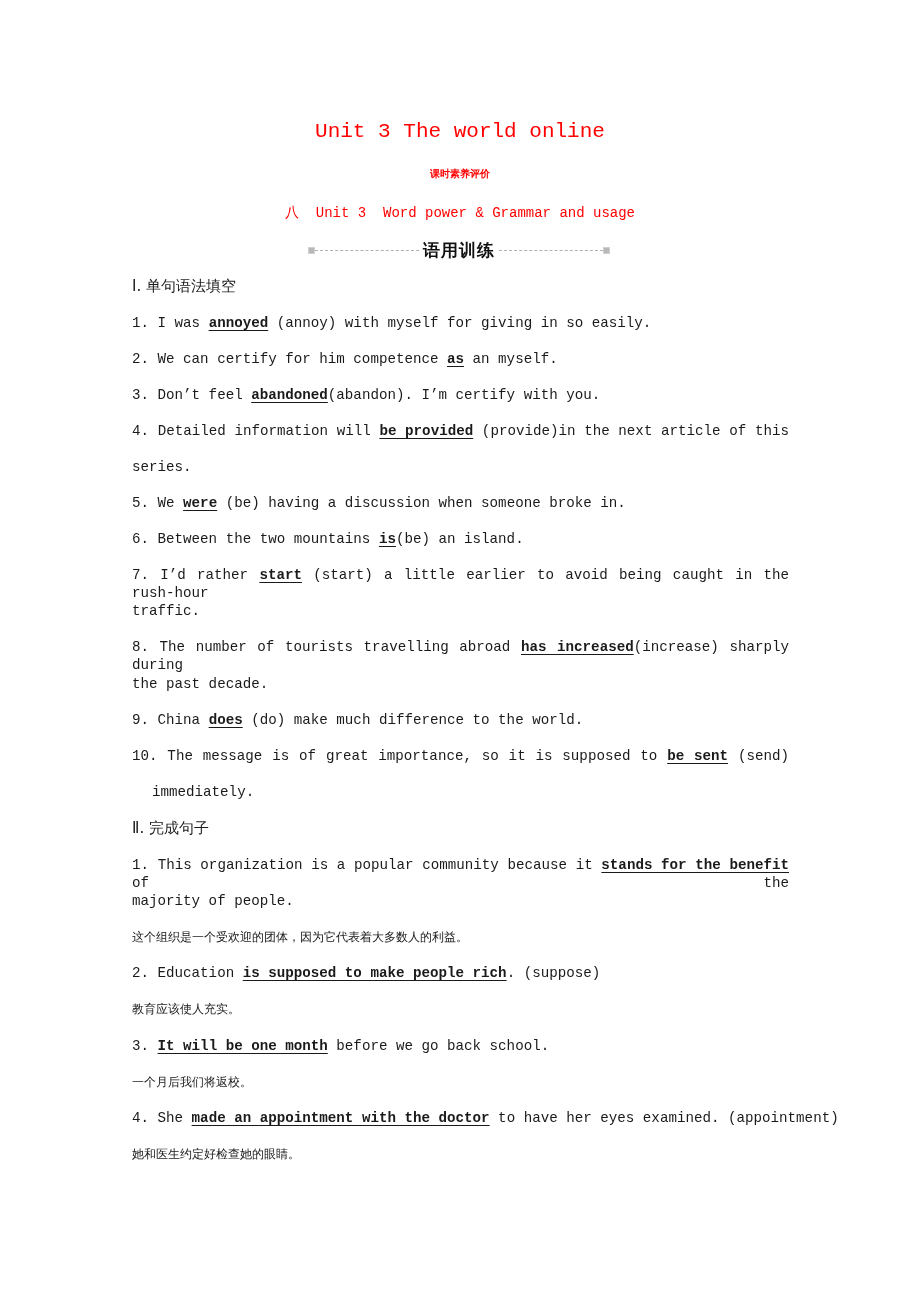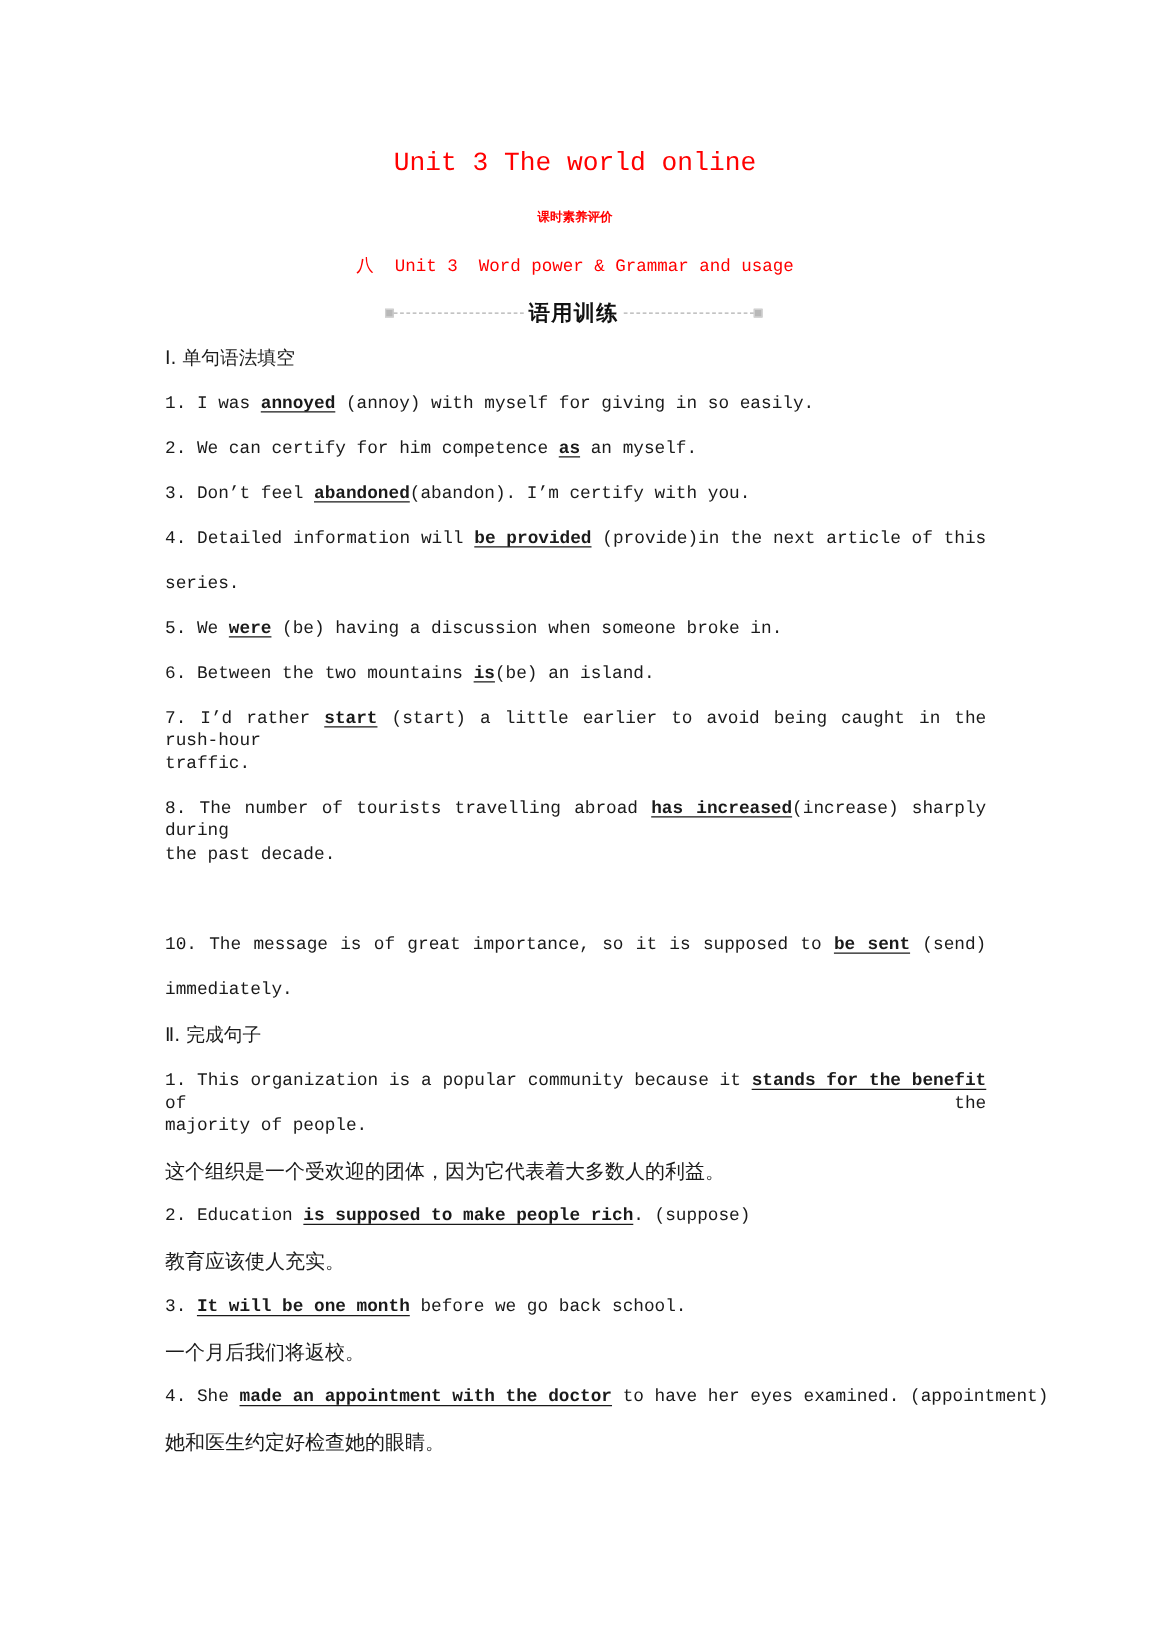--- a/index.html
+++ b/index.html
@@ -34,21 +34,21 @@
     .divider .label {
       padding: 0 4px; font-size: 17px; font-weight: bold; color: #111;
       font-family: "DejaVu Sans", sans-serif; letter-spacing: 1px;
     }
     .line-text {
       position: absolute; left: 132px; width: 657px;
       font-size: 14.2px; line-height: 18px; white-space: nowrap;
       font-family: "Liberation Mono", "DejaVu Sans Mono", monospace;
     }
     .line-text.justify { text-align: justify; text-align-last: justify; white-space: normal; }
-    .zh { font-family: "DejaVu Sans", sans-serif; font-size: 16px; }
+    .zh { font-family: "DejaVu Sans", sans-serif; font-size: 12px; }
     .ans { font-weight: bold; text-decoration: underline; text-underline-offset: 3px; }
     .section-head { font-family: "DejaVu Sans", sans-serif; font-size: 15px; }
   </style>
 </head>
 <body>
 
 <div class="page">
 
   <div class="title">Unit 3 The world online</div>
   <div class="subtitle">课时素养评价</div>
@@ -84,24 +84,27 @@
     <span>6. Between the two mountains </span><span class="ans">is</span><span>(be) an island.</span>
   </div>
   <div class="line-text justify" style="top:566px;">
     <span>7. I’d rather </span><span class="ans">start</span><span> (start) a little earlier to avoid being caught in the rush-hour</span>
   </div>
   <div class="line-text" style="top:602px;">traffic.</div>
   <div class="line-text justify" style="top:638px;">
     <span>8. The number of tourists travelling abroad </span><span class="ans">has increased</span><span>(increase) sharply during</span>
   </div>
   <div class="line-text" style="top:675px;">the past decade.</div>
+  <div class="line-text" style="top:711px;">
+    <span>9. China </span><span class="ans">does</span><span> (do) make much difference to the world.</span>
+  </div>
   <div class="line-text justify" style="top:747px;">
     <span>10. The message is of great importance,  so it is supposed to </span><span class="ans">be sent</span><span> (send)</span>
   </div>
-  <div class="line-text" style="top:783px;">immediately.</div>
+  <div class="line-text" style="top:783px;margin-left:20px;">immediately.</div>
 
   <div class="line-text section-head" style="top:819px;">Ⅱ. 完成句子</div>
 
   <div class="line-text justify" style="top:856px;">
     <span>1. This organization is a popular community because it </span><span class="ans">stands for the benefit</span><span> of the</span>
   </div>
   <div class="line-text" style="top:892px;">majority of people.</div>
   <div class="line-text zh" style="top:928px;">这个组织是一个受欢迎的团体，因为它代表着大多数人的利益。</div>
 
   <div class="line-text" style="top:964px;">

